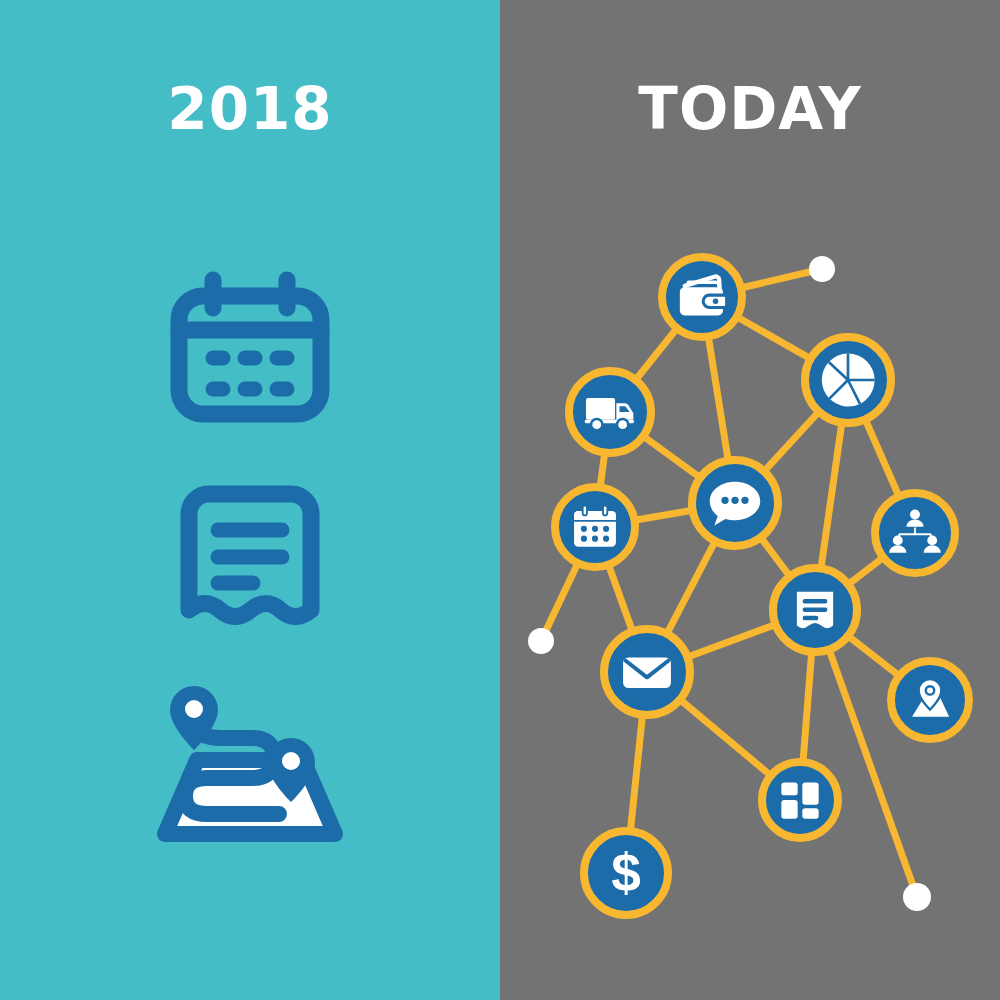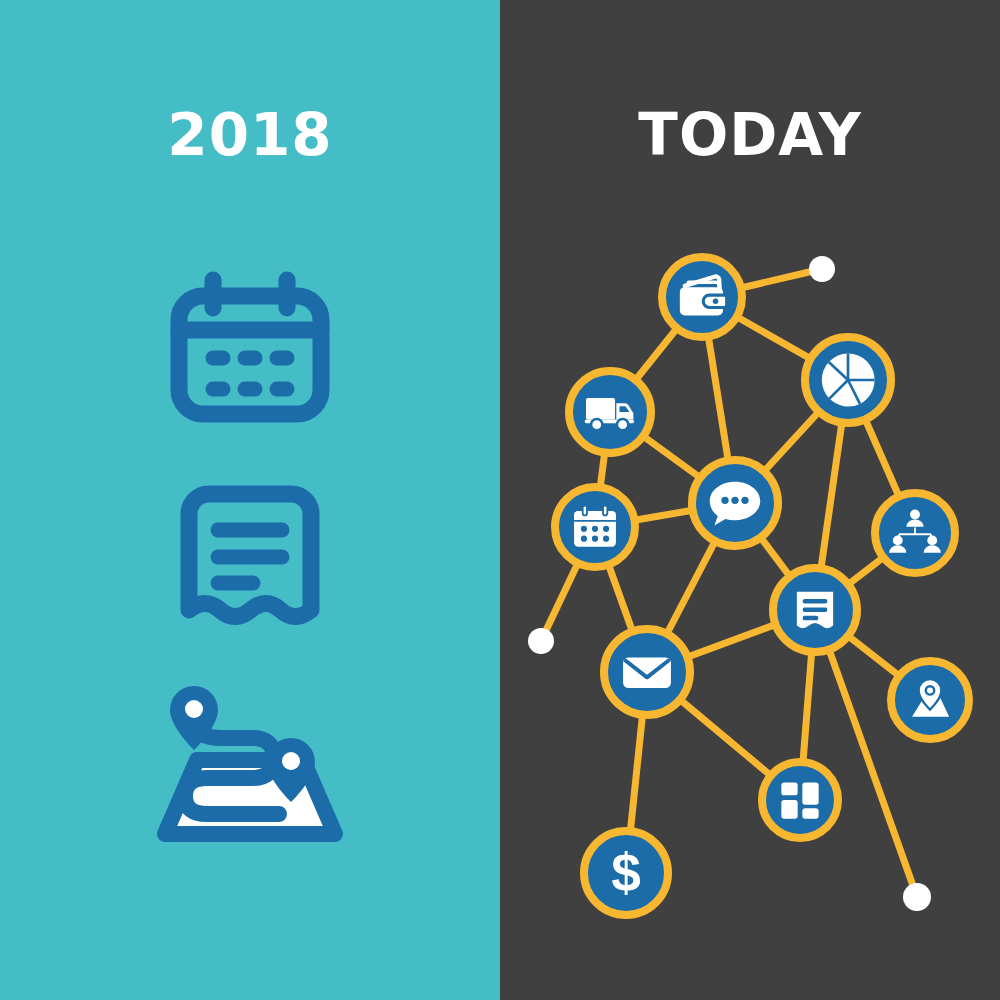--- a/index.html
+++ b/index.html
@@ -23,25 +23,25 @@
     height: 1000px;
   }
   .panel-left {
     left: 0;
     width: 500px;
     background: #45bdc6;
   }
   .panel-right {
     left: 500px;
     width: 500px;
-    background: #404040;
+    background: #737373;
   }
   .panel-title {
     position: absolute;
-    top: 106px;
+    top: 80px;
     left: 0;
     width: 100%;
     text-align: center;
     color: #ffffff;
     font-size: 58px;
     font-weight: bold;
     letter-spacing: 1px;
     line-height: 1;
     font-family: "DejaVu Sans", sans-serif;
     user-select: none;

